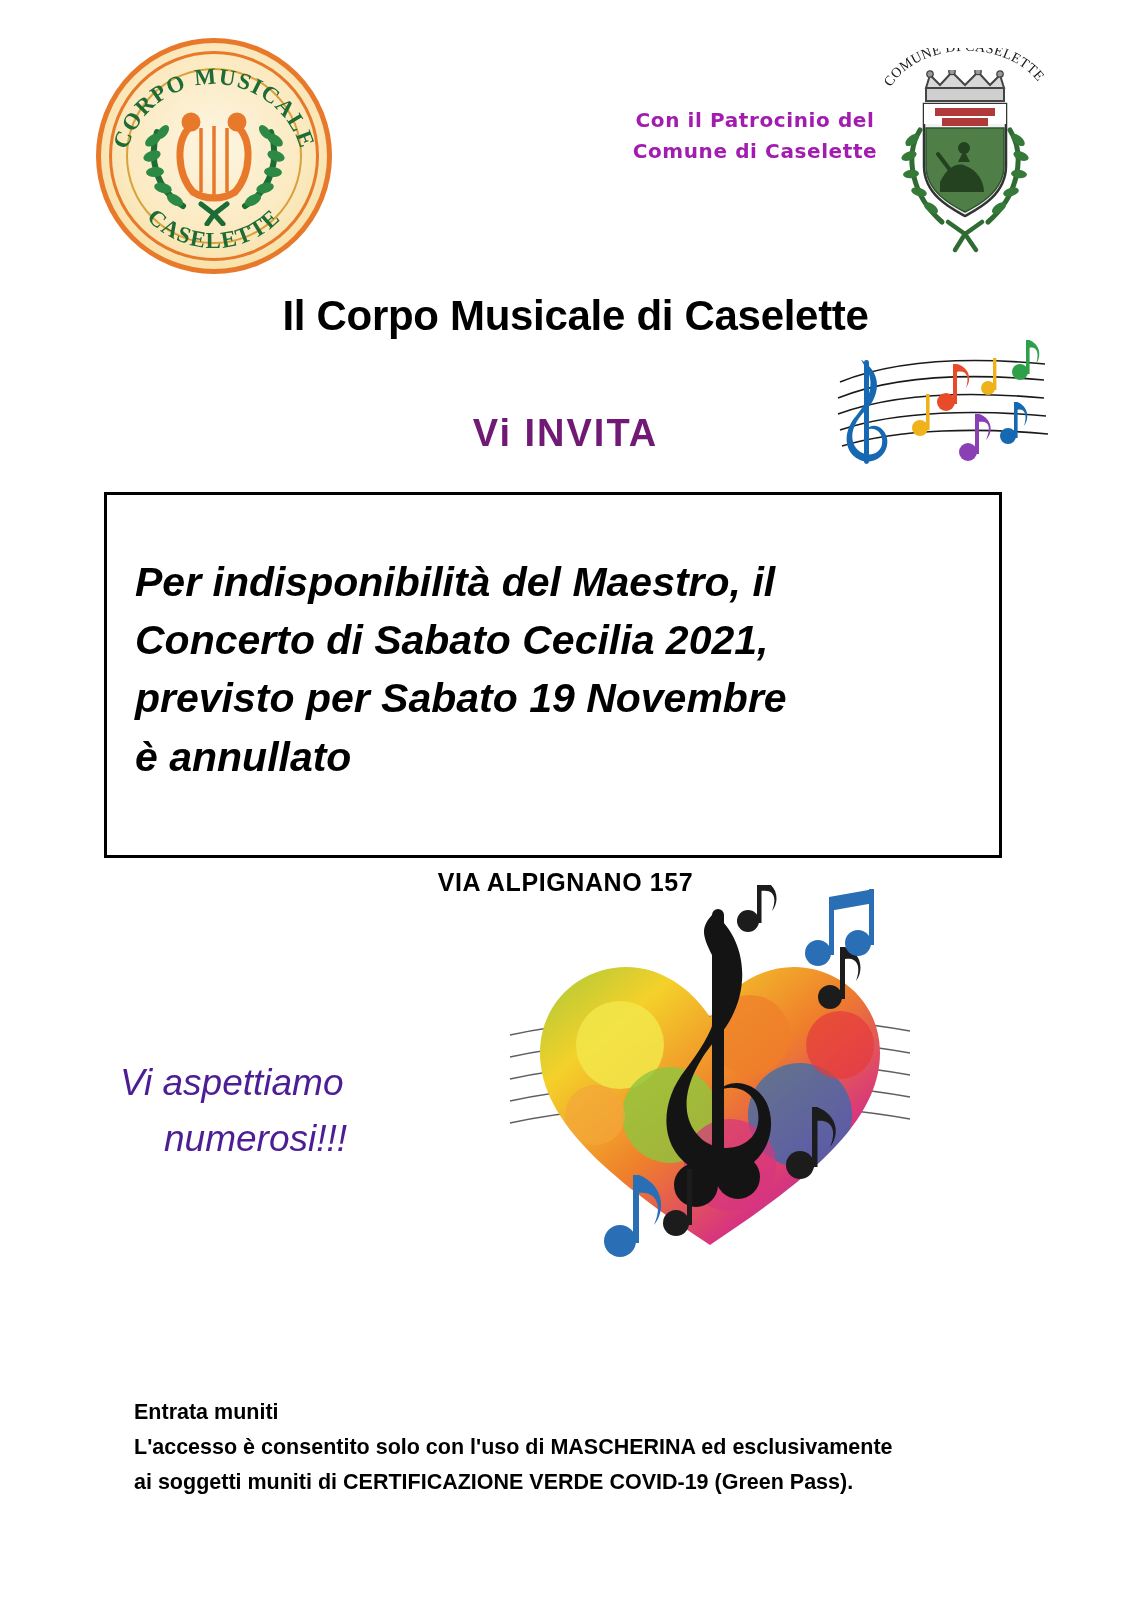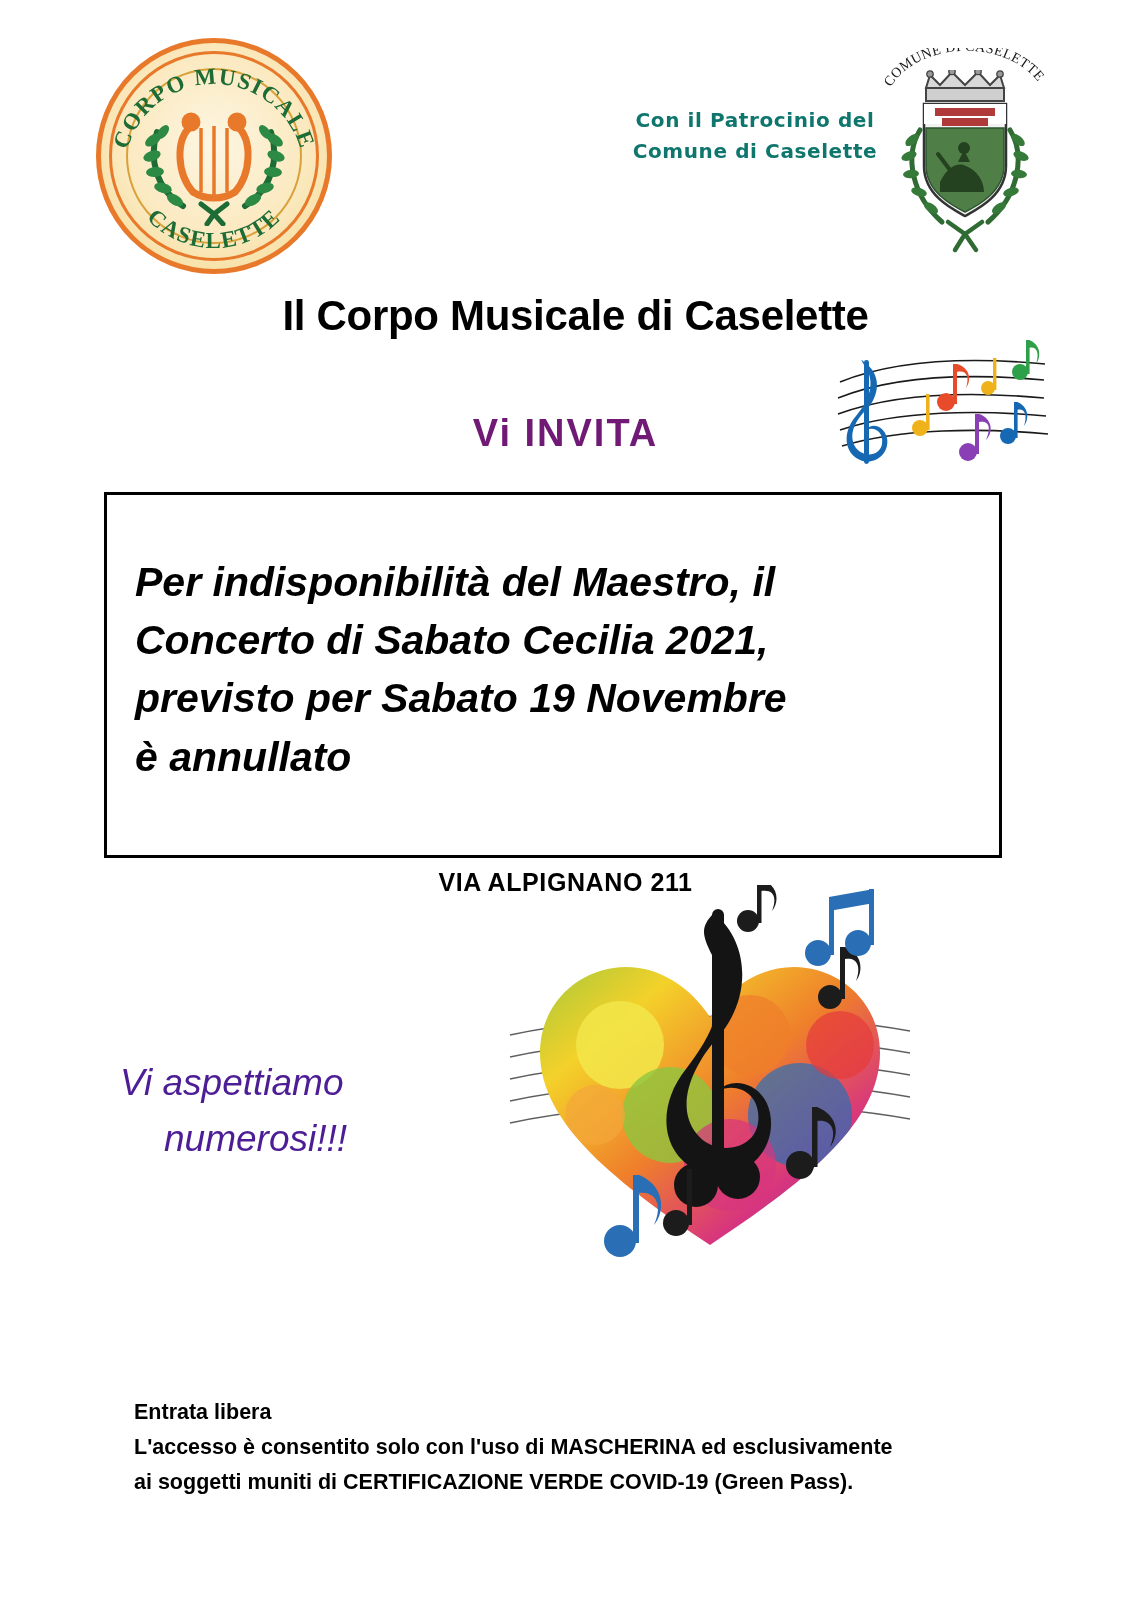--- a/index.html
+++ b/index.html
@@ -68,21 +68,21 @@
   .patronage {
     position: absolute;
     left: 620px;
     top: 105px;
     width: 270px;
     font-family: "DejaVu Sans", sans-serif;
     font-size: 20px;
     font-weight: bold;
     line-height: 1.55;
     letter-spacing: 0.6px;
-    color: #0f766e;
+    color: #a21caf;
     text-align: center;
   }
 
   
   .crest {
     position: absolute;
     left: 880px;
     top: 48px;
     width: 170px;
     height: 215px;
@@ -377,21 +377,21 @@
 
 <div class="notice-box">
   <div class="notice-text">
     <div>Per indisponibilità del Maestro, il</div>
     <div>Concerto di Sabato Cecilia 2021,</div>
     <div>previsto per Sabato 19 Novembre</div>
     <div>è annullato</div>
   </div>
 </div>
 
-<div class="address">VIA ALPIGNANO 211</div>
+<div class="address">VIA ALPIGNANO 157</div>
 
 <svg class="heart-art" viewBox="0 0 420 430">
   <defs>
     <linearGradient id="hg1" x1="0" y1="0" x2="1" y2="1">
       <stop offset="0%" stop-color="#8ec63f"></stop>
       <stop offset="25%" stop-color="#f4d12a"></stop>
       <stop offset="50%" stop-color="#ef7f2b"></stop>
       <stop offset="72%" stop-color="#d7347f"></stop>
       <stop offset="100%" stop-color="#2a6fb5"></stop>
     </linearGradient>
@@ -463,16 +463,16 @@
     <path d="M261 -6 C278 0 280 16 272 26 C278 10 272 4 261 6 Z"></path>
   </g>
 </svg>
 
 <div class="closing">
   <span class="l1">Vi aspettiamo</span>
   <span class="l2">numerosi!!!</span>
 </div>
 
 <div class="footer">
-  <div>Entrata libera</div>
+  <div>Entrata muniti</div>
   <div>L'accesso è consentito solo con l'uso di MASCHERINA ed esclusivamente</div>
   <div>ai soggetti muniti di CERTIFICAZIONE VERDE COVID-19 (Green Pass).</div>
 </div>
 
 </body></html>

